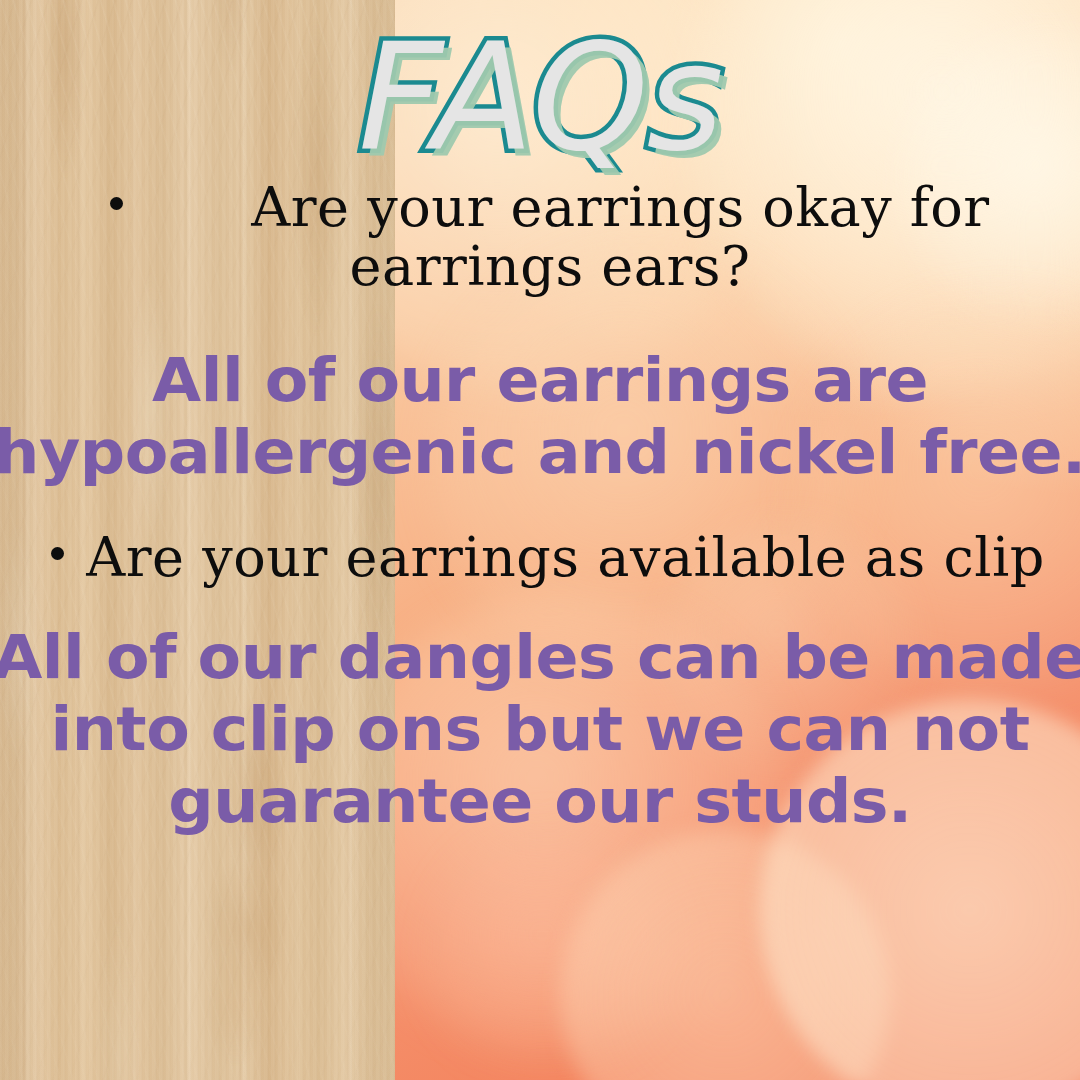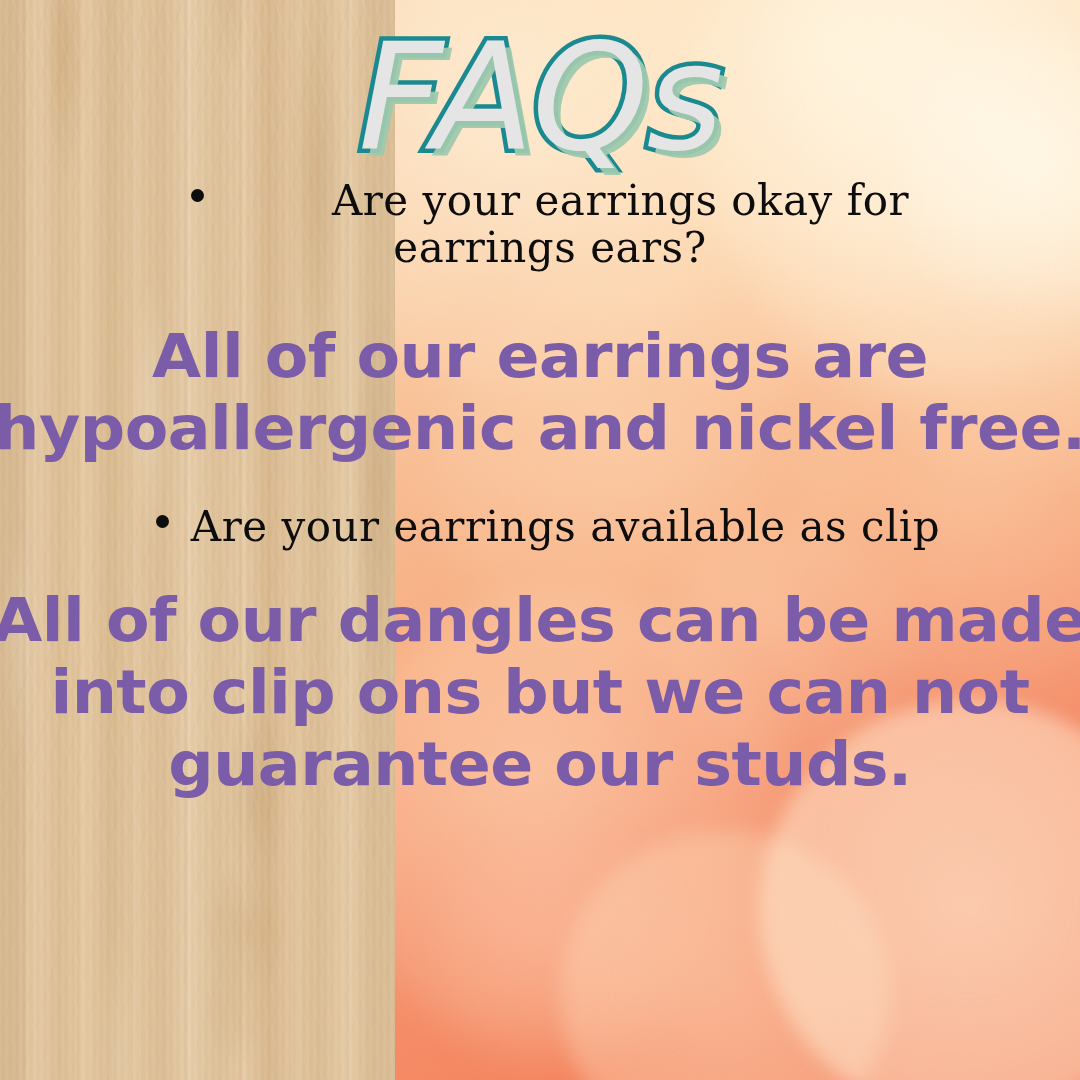--- a/index.html
+++ b/index.html
@@ -163,21 +163,21 @@
     font-style:italic;
   }
 
   
   .qa-block { width:1080px; }
 
   .question {
     font-family:"DejaVu Serif", serif;
     font-weight:400;
     color:#0d0d0d;
-    font-size:42px;
+    font-size:54px;
     line-height:1.02;
     text-align:center;
     letter-spacing:0.5px;
   }
   .question .q-line { display:block; padding:2px 0; }
 
   .q-first  { padding-left:20px; }
   .q-second { padding-left:16px; }
 
   .bullet {

